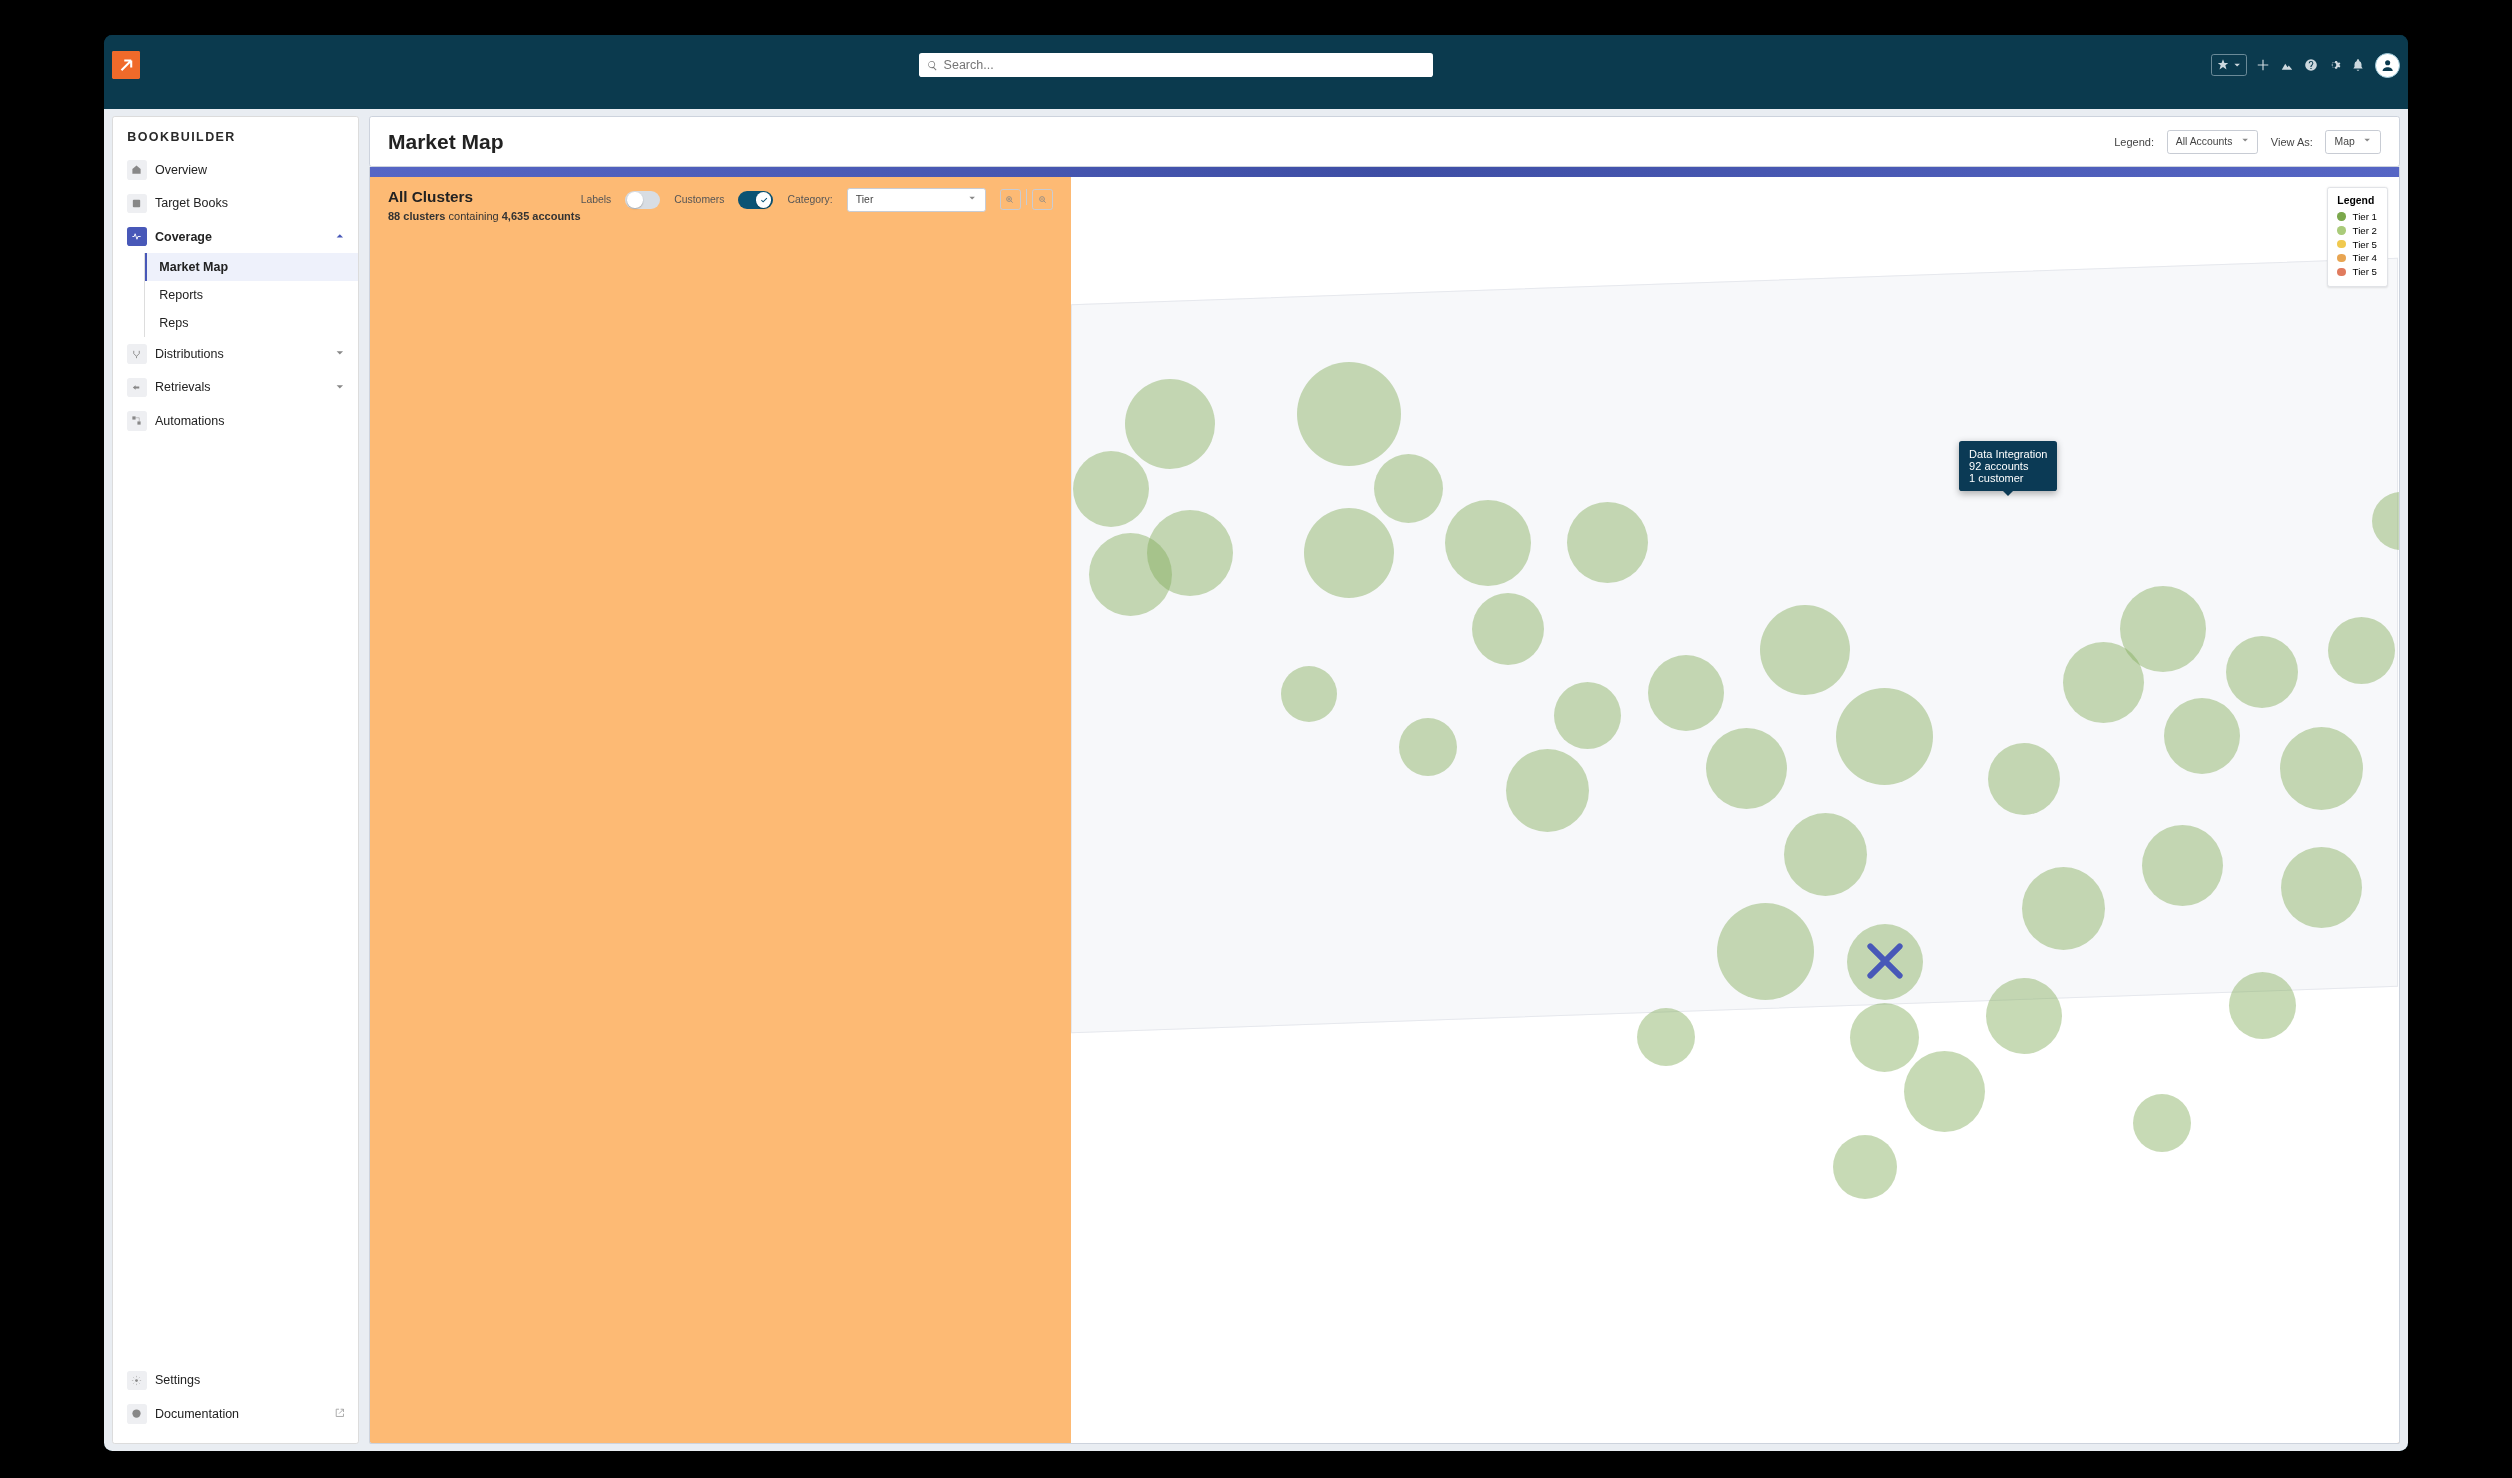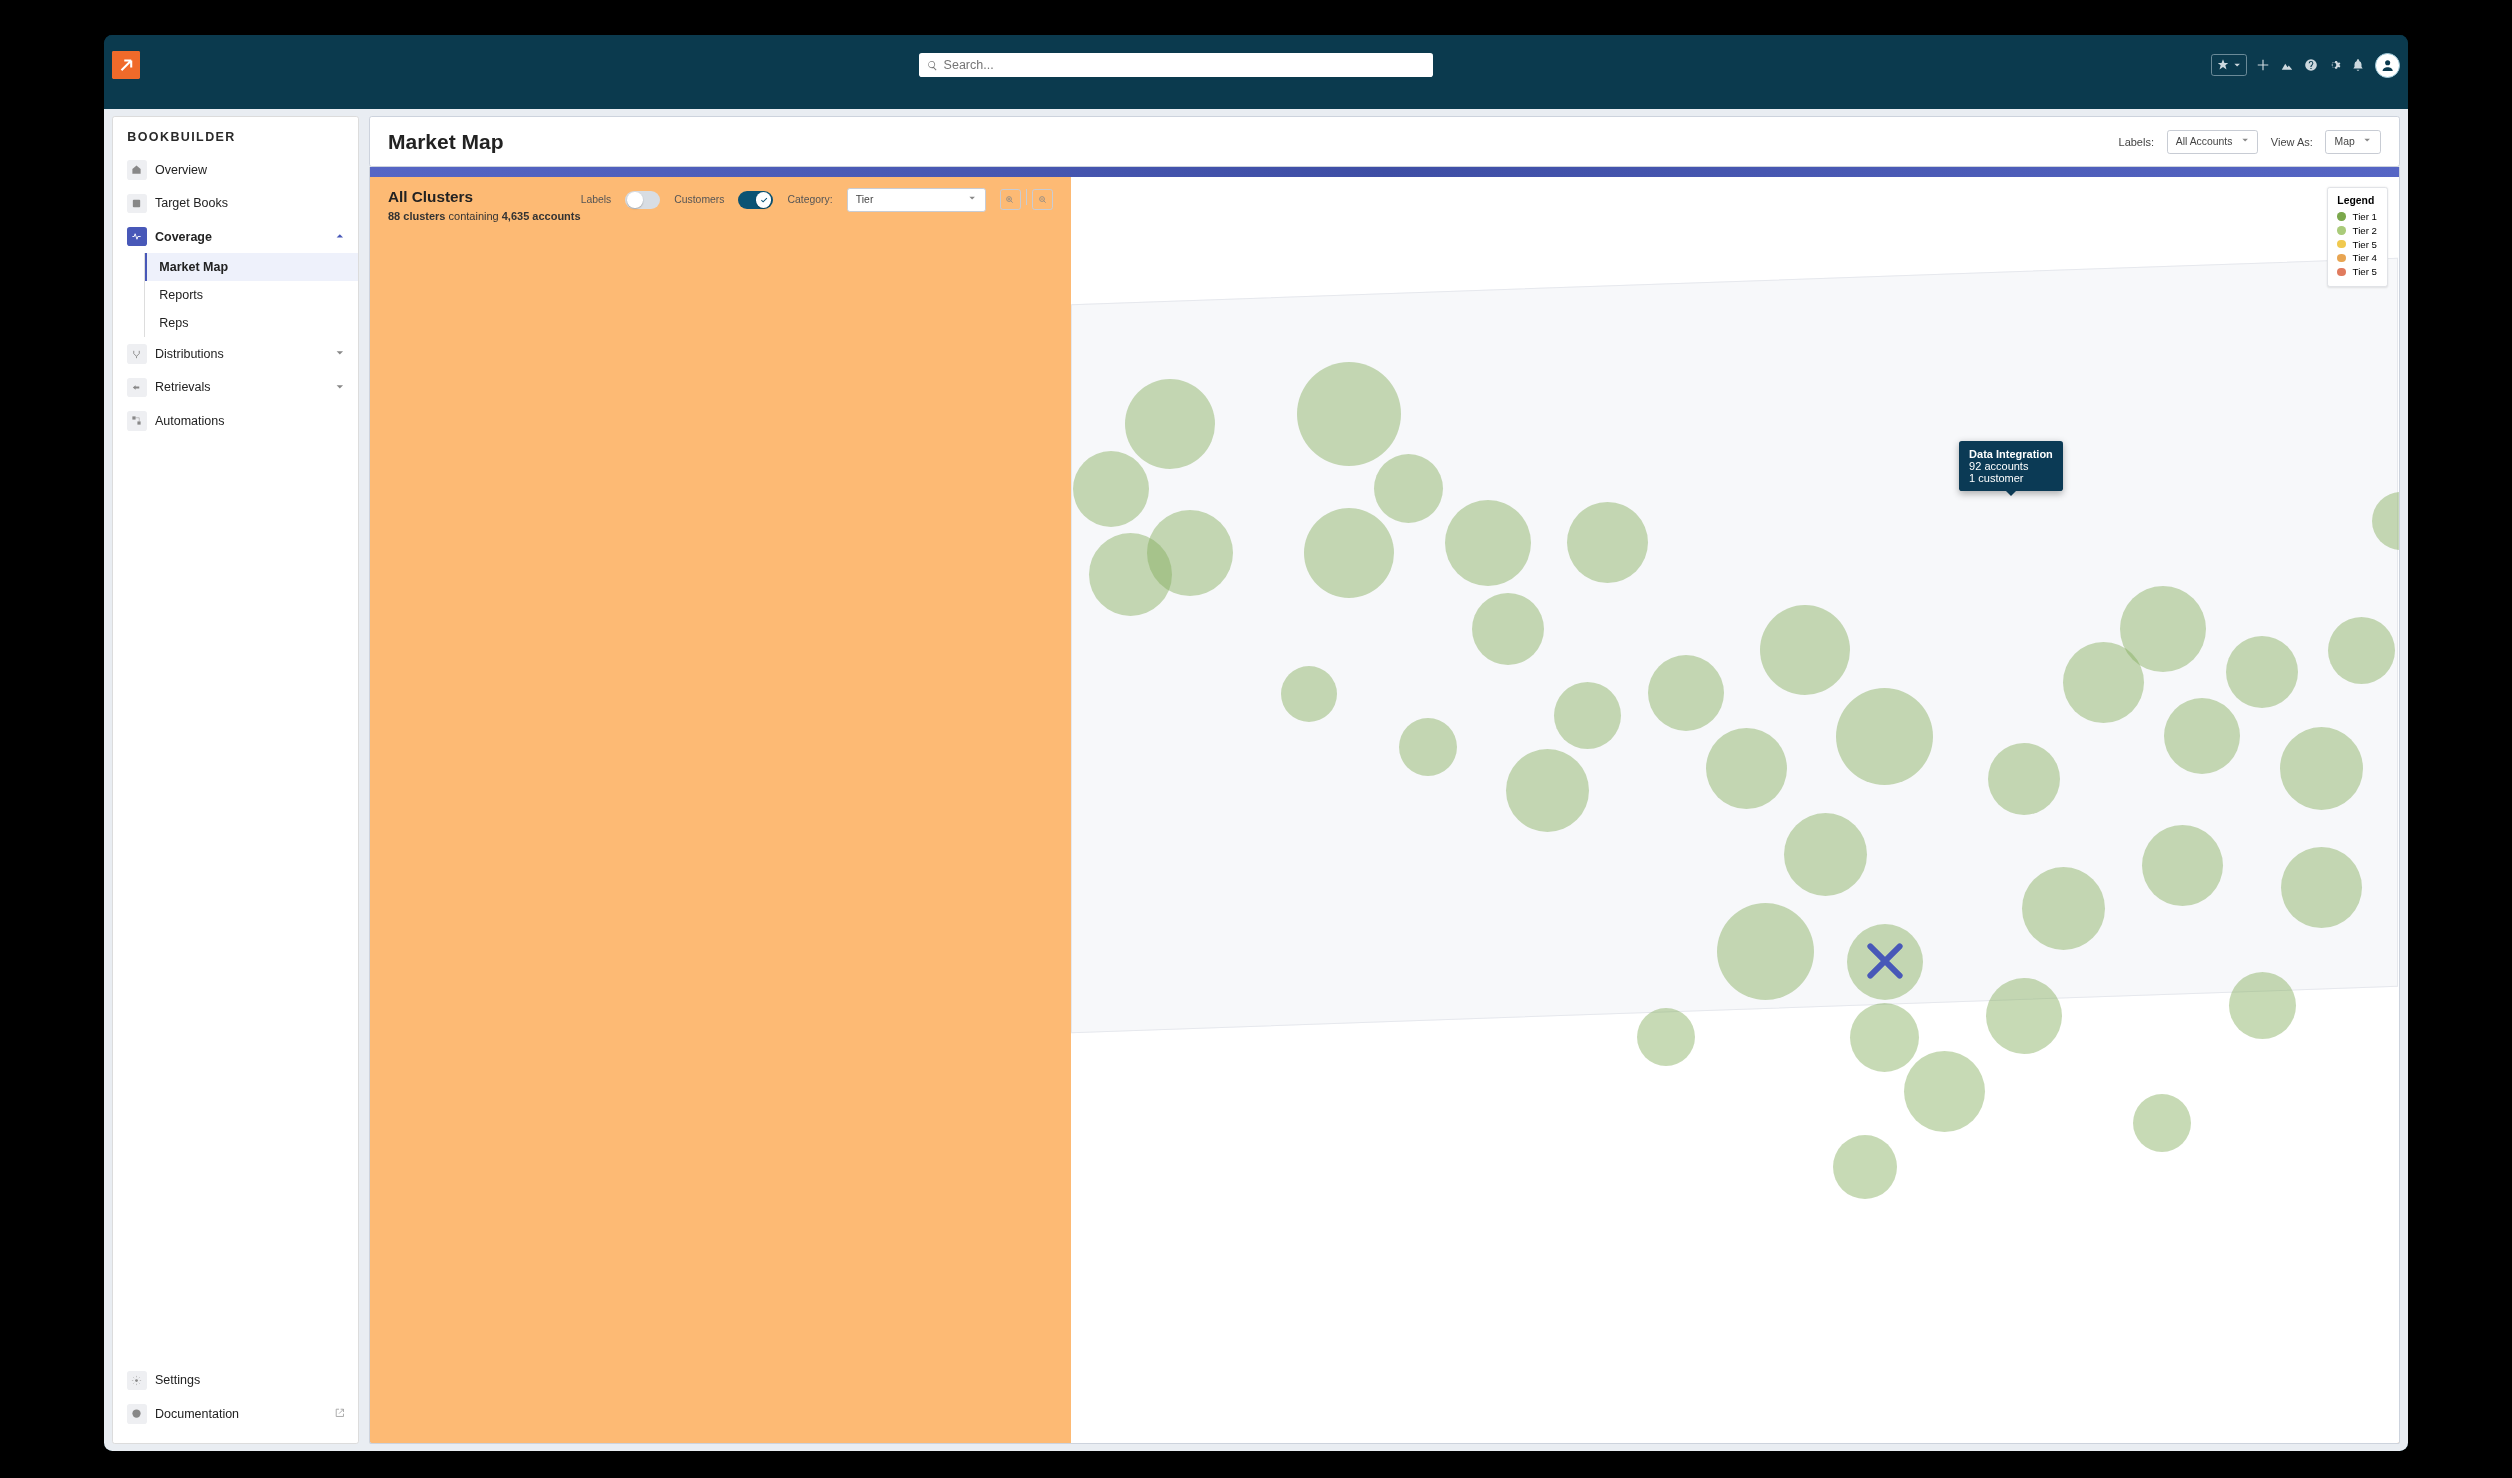--- a/index.html
+++ b/index.html
@@ -78,21 +78,21 @@
 .zoom-btn svg { width:9.7px; height:9.7px; fill:#888; }
 .pipe { width:0.7px; height:15.3px; background:#c8ccd4; }
 
 .map-area { flex:1; position:relative; background:#fff; overflow:hidden; }
 .band { position:absolute; left:0; right:0; top:104px; height:729px; background:#f7f8fa; border:0.7px solid #e6e8ed; transform:skewY(-2deg); pointer-events:none; }
 .bubble { position:absolute; border-radius:50%; background:rgba(130,174,92,0.45); }
 .xmark { position:absolute; color:#4858b8; font-weight:900; transform:translate(-50%,-50%); }
 .xmark svg { width:49px; height:49px; stroke:#4858b8; stroke-width:12; }
 
 .tooltip { position:absolute; background:#0b3a55; color:#fff; border-radius:2.8px; padding:7px 9.7px; font-size:11px; box-shadow:0 2.8px 7px rgba(0,0,0,.3); }
-.tooltip .tt-title { font-weight:700; }
+.tooltip .tt-title { font-weight:400; }
 .tooltip .arrow { position:absolute; bottom:-9.7px; left:50%; transform:translateX(-50%); border:5.6px solid transparent; border-top-color:#0b3a55; }
 
 .legend { position:absolute; right:11px; top:9.7px; background:#fff; border:0.7px solid #e1e3e7; border-radius:2.8px; padding:7px 9.7px; box-shadow:0 0.7px 2.1px rgba(0,0,0,.1); }
 .legend-title { font-size:10.4px; font-weight:700; margin-bottom:4.2px; }
 .legend-row { display:flex; align-items:center; gap:7px; font-size:9.7px; padding:1.4px 0; }
 .legend-dot { width:8.3px; height:8.3px; border-radius:50%; }
 
 </style>
 </head>
 <body>
@@ -237,21 +237,21 @@
           <span class="ext-icon" style="margin-left:auto"><svg viewBox="0 0 24 24">
                 <path d="M14 3h7v7M10 14L21 3M21 14v7H3V3h7" stroke="#999" fill="none" stroke-width="2"></path>
               </svg></span>
         </div>
       </div>
 
       <div class="main">
         <div class="page-header">
           <div class="page-title">Market Map</div>
           <div class="header-right">
-            <span>Labels:</span>
+            <span>Legend:</span>
             <div class="select">
               <span>All Accounts</span>
               <svg viewBox="0 0 24 24">
                   <path d="M4 8l8 8 8-8z"></path>
                 </svg>
             </div>
             <span>View As:</span>
             <div class="select">
               <span>Map</span>
               <svg viewBox="0 0 24 24">

